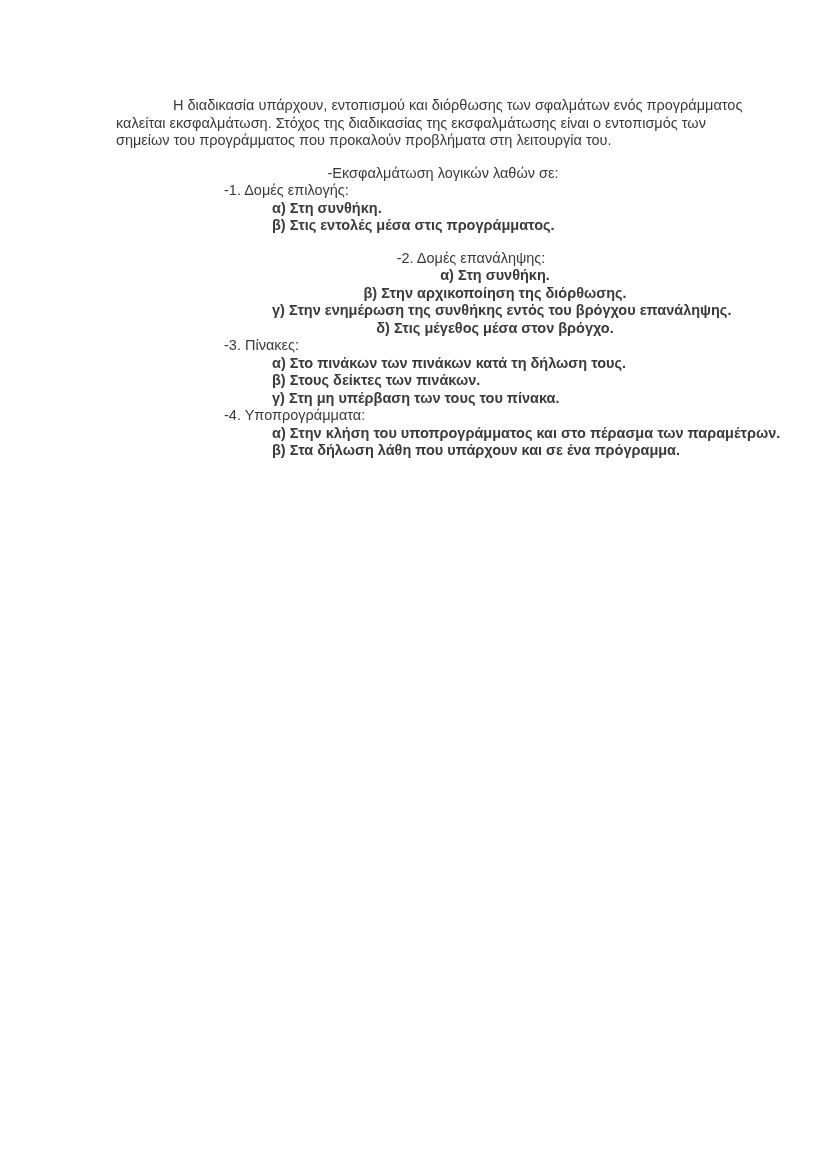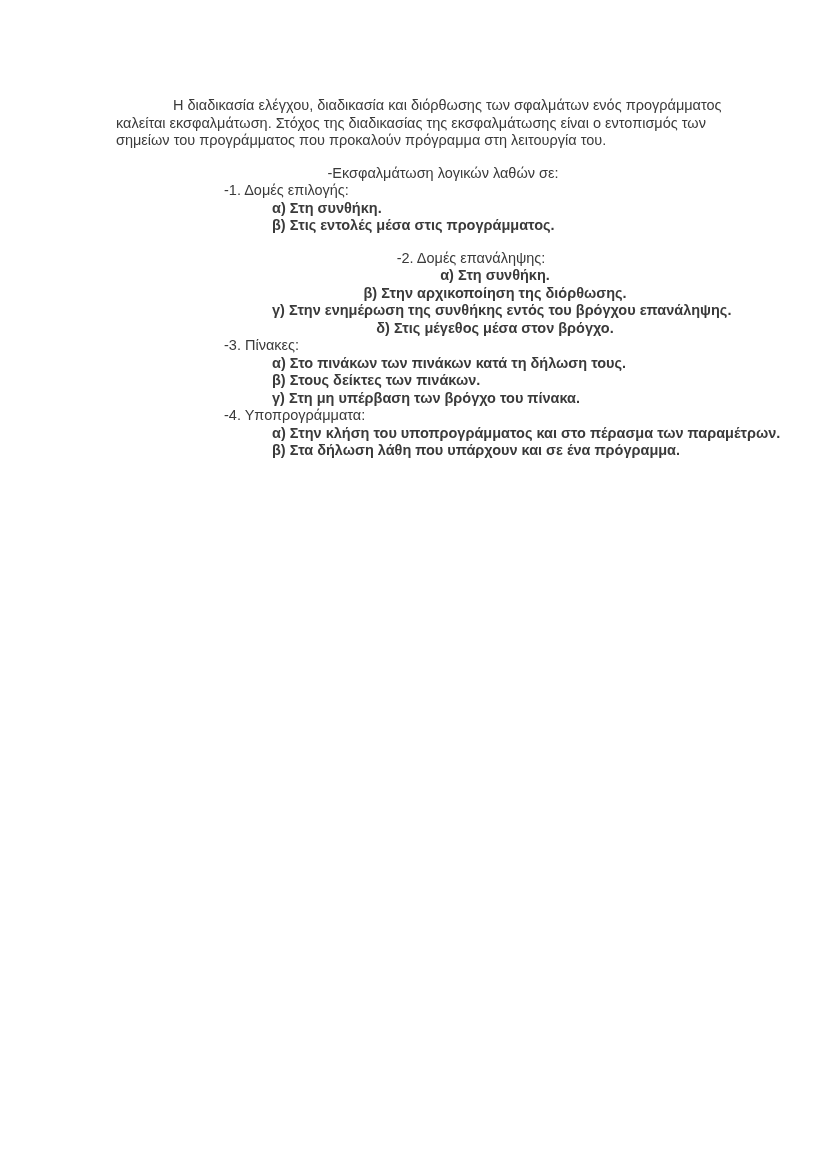--- a/index.html
+++ b/index.html
@@ -35,23 +35,23 @@
   
   .gap-top { margin-top: 15px; text-align: center; }
   p { margin: 0; }
 </style>
 </head>
 <body>
 
 <div class="page">
 
   <p class="intro">
-    <span class="line indent-first">Η διαδικασία ελέγχου, διαδικασία και διόρθωσης των σφαλμάτων ενός προγράμματος</span>
+    <span class="line indent-first">Η διαδικασία υπάρχουν, εντοπισμού και διόρθωσης των σφαλμάτων ενός προγράμματος</span>
     <span class="line">καλείται εκσφαλμάτωση. Στόχος της διαδικασίας της εκσφαλμάτωσης είναι ο εντοπισμός των</span>
-    <span class="line">σημείων του προγράμματος που προκαλούν πρόγραμμα στη λειτουργία του.</span>
+    <span class="line">σημείων του προγράμματος που προκαλούν προβλήματα στη λειτουργία του.</span>
   </p>
 
   <div class="line lvl1 gap-top">-Εκσφαλμάτωση λογικών λαθών σε:</div>
 
   <div>
     <div class="line lvl2">-1. Δομές επιλογής:</div>
     <div class="line lvl3">α) Στη συνθήκη.</div>
     <div class="line lvl3">β) Στις εντολές μέσα στις προγράμματος.</div>
   </div>
 
@@ -60,21 +60,21 @@
     <div class="line lvl3">α) Στη συνθήκη.</div>
     <div class="line lvl3">β) Στην αρχικοποίηση της διόρθωσης.</div>
     <div class="line lvl3">γ) Στην ενημέρωση της συνθήκης εντός του βρόγχου επανάληψης.</div>
     <div class="line lvl3">δ) Στις μέγεθος μέσα στον βρόγχο.</div>
   </div>
 
   <div>
     <div class="line lvl2">-3. Πίνακες:</div>
     <div class="line lvl3">α) Στο πινάκων των πινάκων κατά τη δήλωση τους.</div>
     <div class="line lvl3">β) Στους δείκτες των πινάκων.</div>
-    <div class="line lvl3">γ) Στη μη υπέρβαση των βρόγχο του πίνακα.</div>
+    <div class="line lvl3">γ) Στη μη υπέρβαση των τους του πίνακα.</div>
   </div>
 
   <div>
     <div class="line lvl2">-4. Υποπρογράμματα:</div>
     <div class="line lvl3">α) Στην κλήση του υποπρογράμματος και στο πέρασμα των παραμέτρων.</div>
     <div class="line lvl3">β) Στα δήλωση λάθη που υπάρχουν και σε ένα πρόγραμμα.</div>
   </div>
 
 </div>
 

